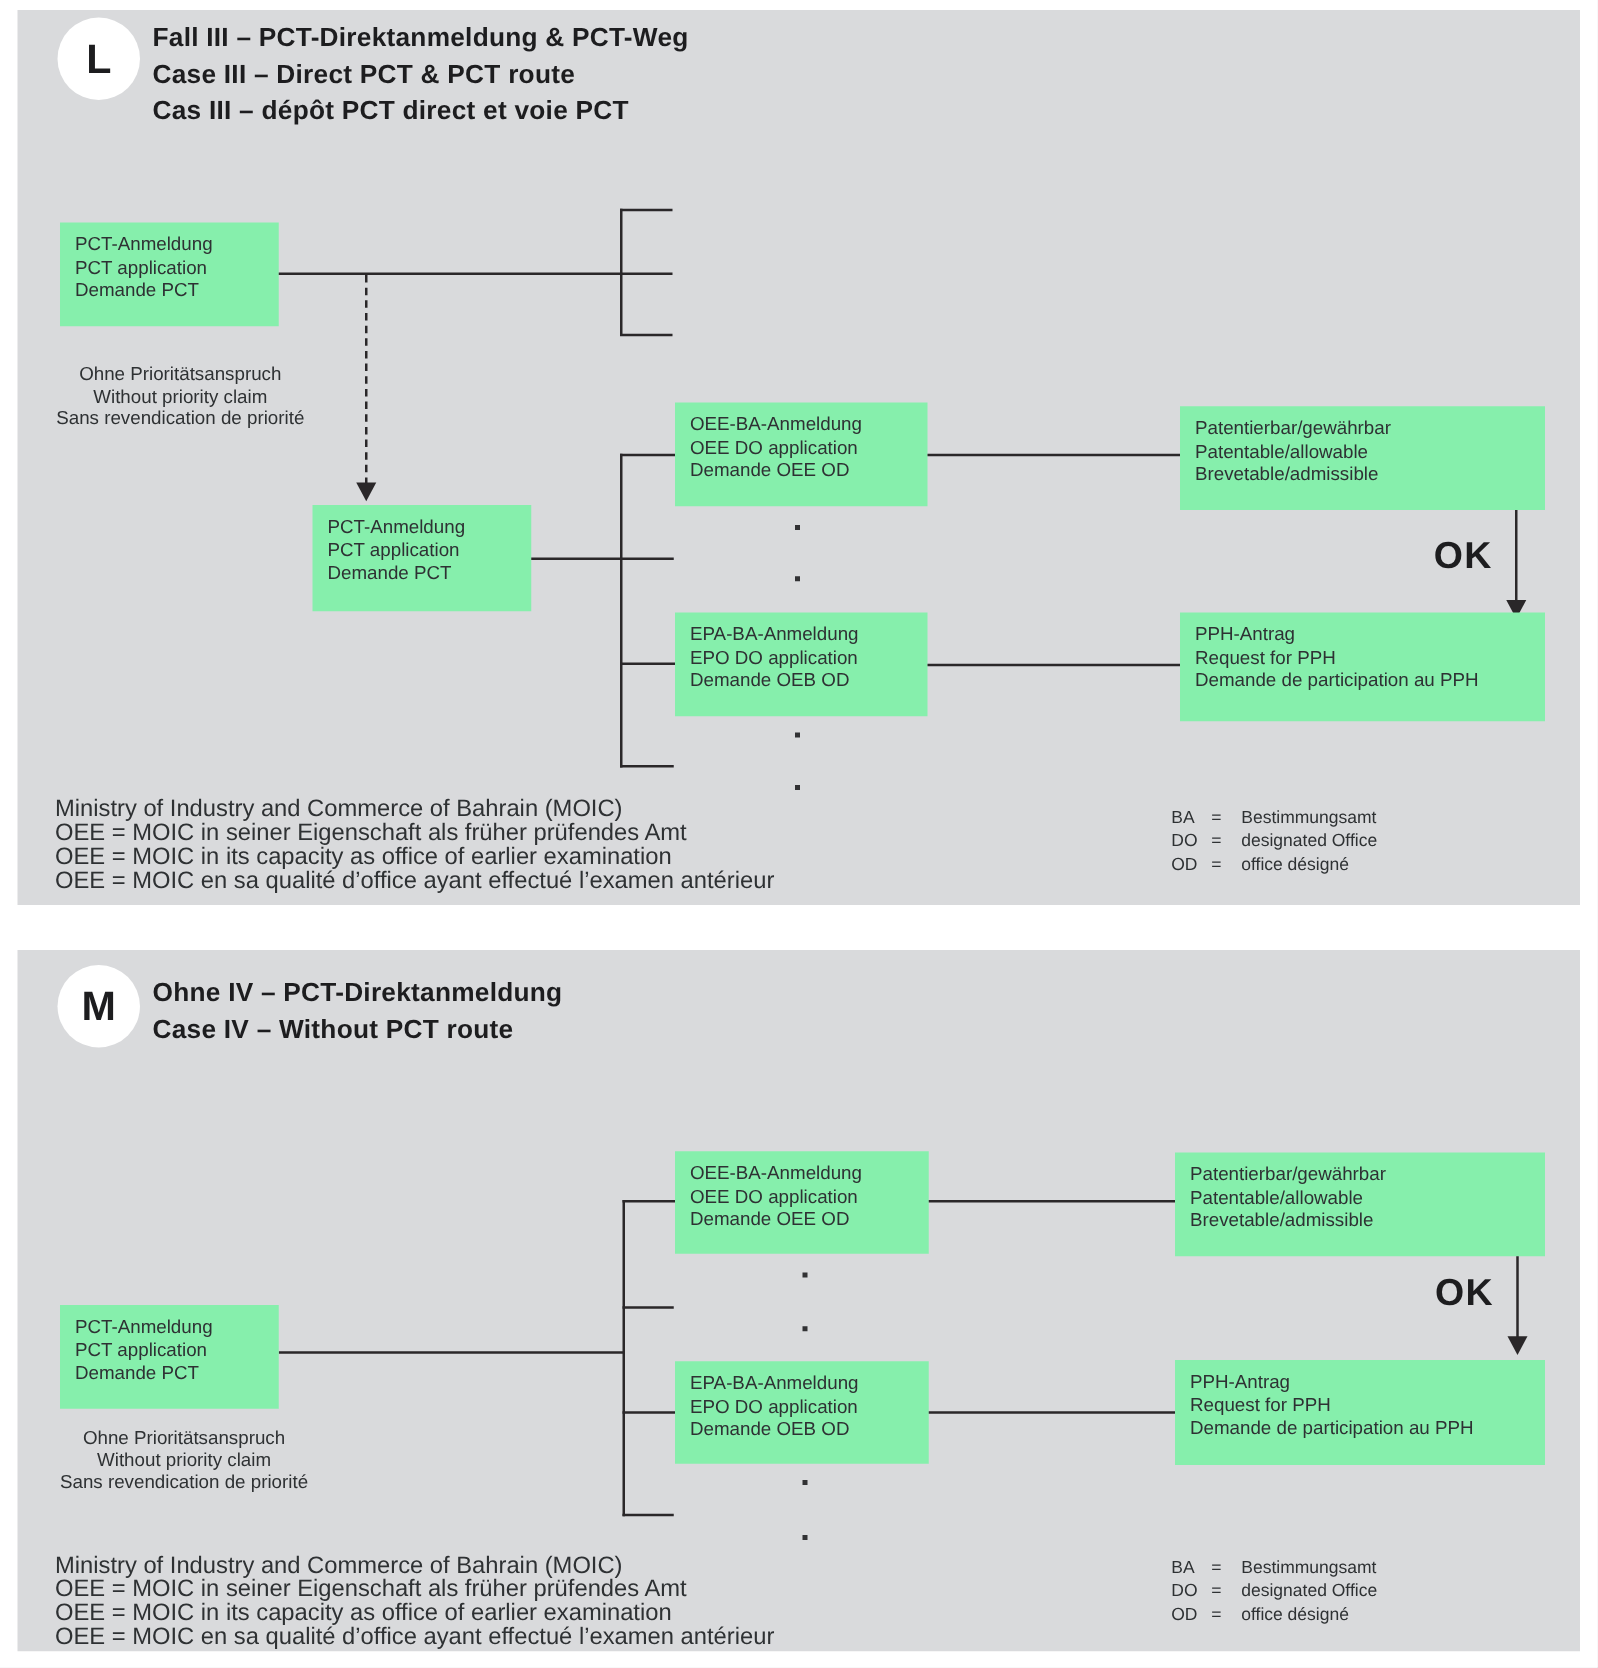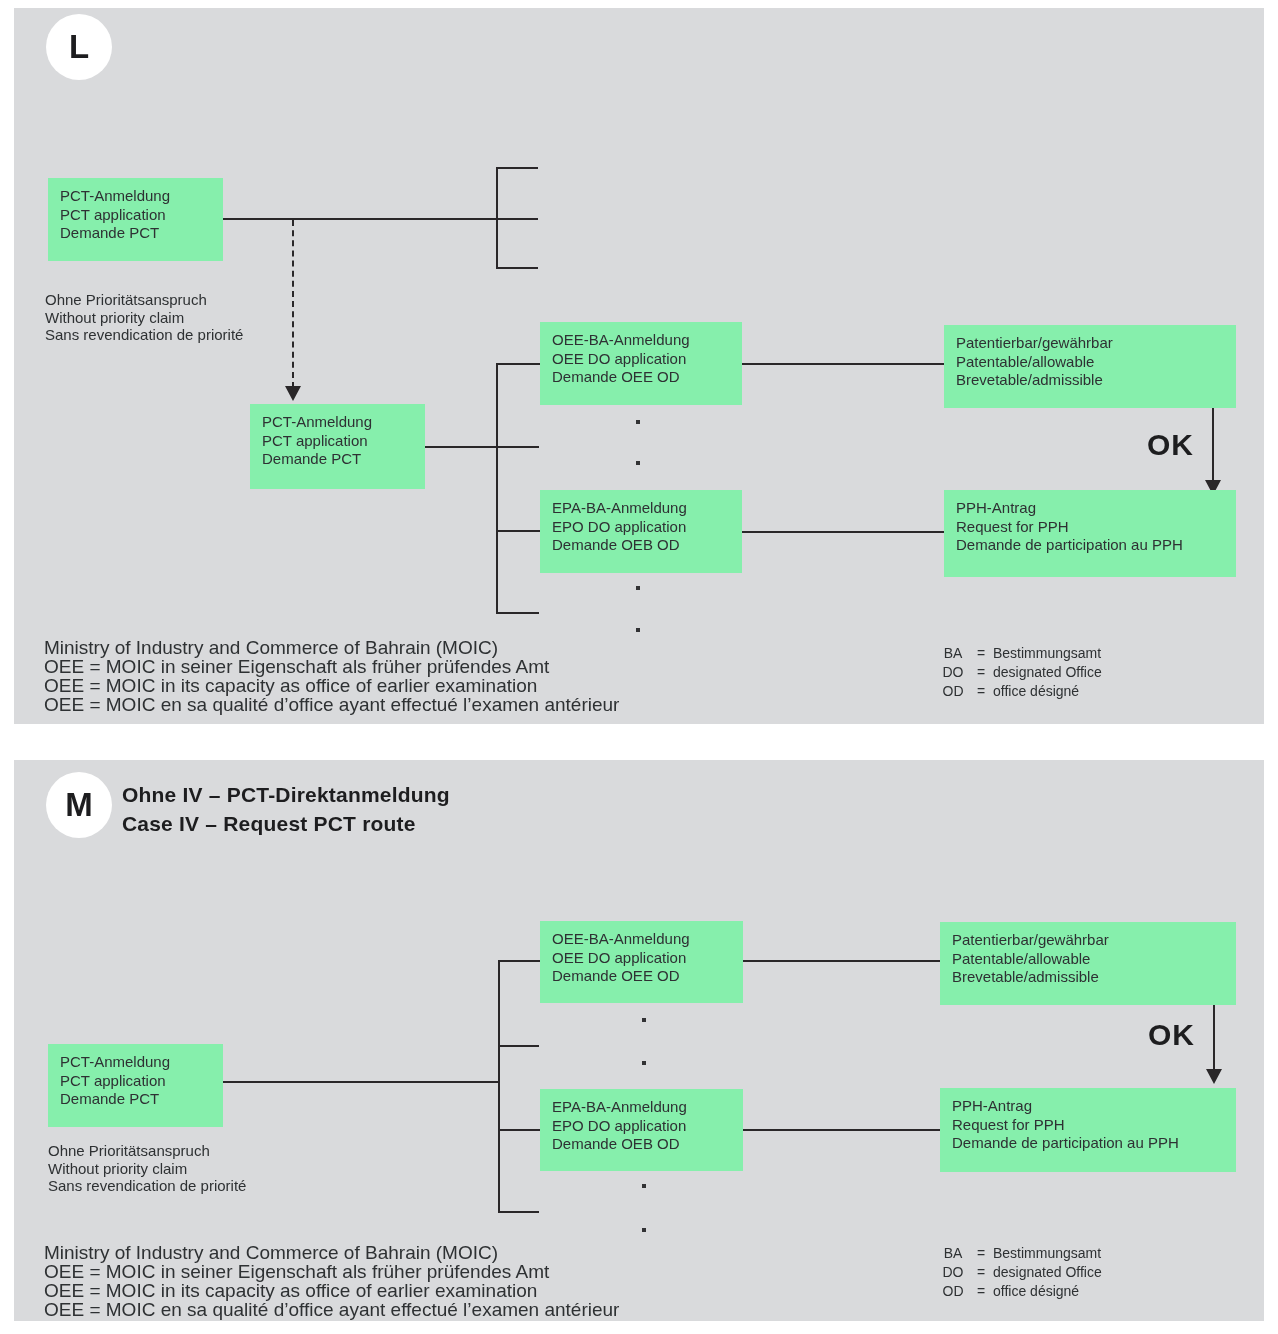--- a/index.html
+++ b/index.html
@@ -5,43 +5,48 @@
   html,body{margin:0;padding:0;background:#ffffff;}
   .page{position:relative;width:1278px;height:1334px;background:#ffffff;overflow:hidden;
         font-family:"Liberation Sans", sans-serif;color:#2e3133;}
   .panel{position:absolute;left:14px;width:1250px;background:#d9dadc;}
   .badge{position:absolute;width:66px;height:66px;border-radius:50%;background:#ffffff;
          display:flex;align-items:center;justify-content:center;
          font-weight:bold;font-size:33px;color:#1d1d1f;}
   .title{position:absolute;font-weight:bold;font-size:21px;line-height:29px;color:#1d1d1f;letter-spacing:0.2px;}
   .box{position:absolute;background:#86efac;font-size:15px;line-height:18.5px;
        padding:9px 6px 0 12px;box-sizing:border-box;}
-  .note{position:absolute;font-size:15px;line-height:17.5px;}
+  .note{position:absolute;font-size:15px;line-height:17.5px;text-align:center;}
   .hline{position:absolute;height:2px;background:#2a2729;}
   .vline{position:absolute;width:2px;background:#2a2729;}
   .dashv{position:absolute;width:0;border-left:2px dashed #2a2729;}
   .head-down{position:absolute;width:0;height:0;border-left:8px solid transparent;
              border-right:8px solid transparent;border-top:15px solid #2a2729;}
   .dot{position:absolute;width:4px;height:4px;background:#323234;}
   .ok{position:absolute;width:100px;text-align:right;font-weight:bold;font-size:30px;color:#1d1d1f;letter-spacing:1px;}
   .footnote{position:absolute;font-size:19px;line-height:19px;}
-  .legend{position:absolute;font-size:14px;line-height:19px;text-align:center;}
+  .legend{position:absolute;font-size:14px;line-height:19px;}
   .legend-row{display:flex;}
   .legend-abbr{width:32px;}
   .legend-eq{width:24px;}
 </style>
 </head>
 <body>
 
 <div class="page">
 
   <div class="panel" style="top:8px;height:716px;">
 
     <div class="badge" style="left:32px;top:6px;">L</div>
 
+    <div class="title" style="left:108px;top:8px;">
+      <div>Fall III – PCT-Direktanmeldung &amp; PCT-Weg</div>
+      <div>Case III – Direct PCT &amp; PCT route</div>
+      <div>Cas III – dépôt PCT direct et voie PCT</div>
+    </div>
 
     <div class="box" style="left:34px;top:170px;width:175px;height:83px;">
       <div>PCT-Anmeldung</div>
       <div>PCT application</div>
       <div>Demande PCT</div>
     </div>
 
     <div class="hline" style="left:209px;top:210px;width:315px;"></div>
 
     <div class="vline" style="left:482px;top:159px;height:101px;"></div>
@@ -130,21 +135,21 @@
       </div>
     </div>
   </div>
 
   <div class="panel" style="top:760px;height:561px;">
 
     <div class="badge" style="left:32px;top:12px;">M</div>
 
     <div class="title" style="left:108px;top:20px;">
       <div>Ohne IV – PCT-Direktanmeldung</div>
-      <div>Case IV – Request PCT route</div>
+      <div>Case IV – Without PCT route</div>
     </div>
 
     <div class="box" style="left:526px;top:161px;width:203px;height:82px;">
       <div>OEE-BA-Anmeldung</div>
       <div>OEE DO application</div>
       <div>Demande OEE OD</div>
     </div>
     <div class="hline" style="left:729px;top:200px;width:197px;"></div>
 
     <div class="box" style="left:926px;top:162px;width:296px;height:83px;">

